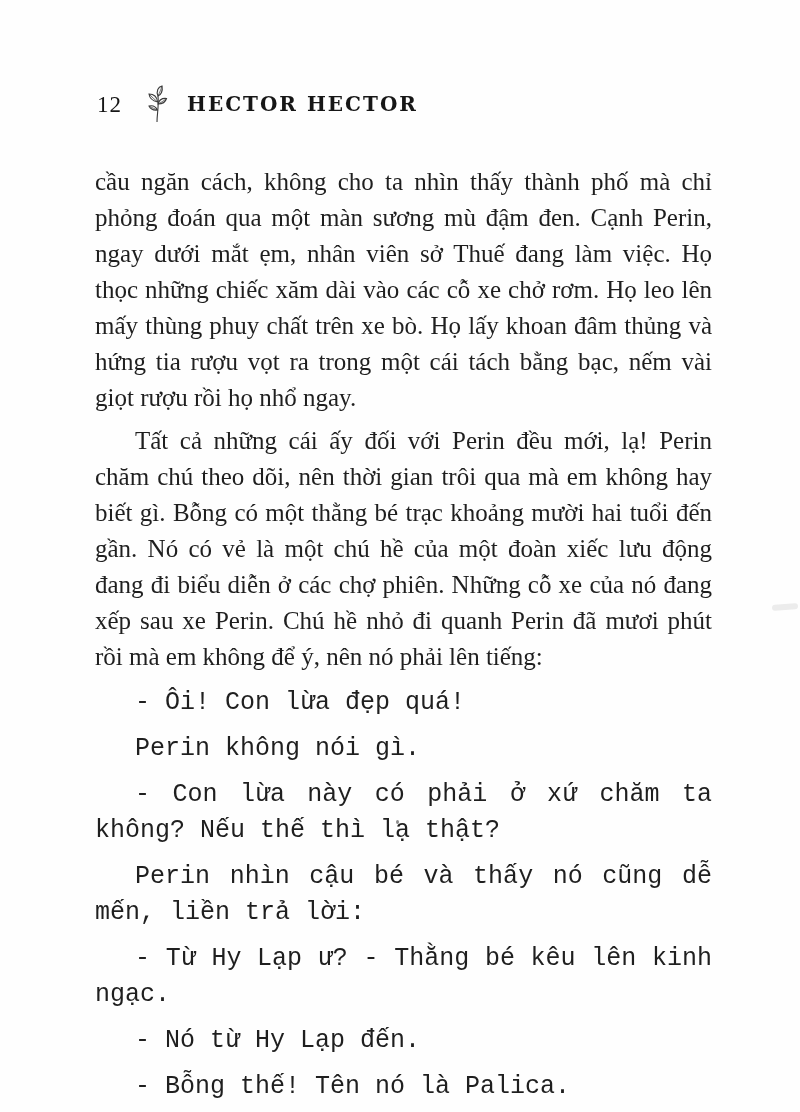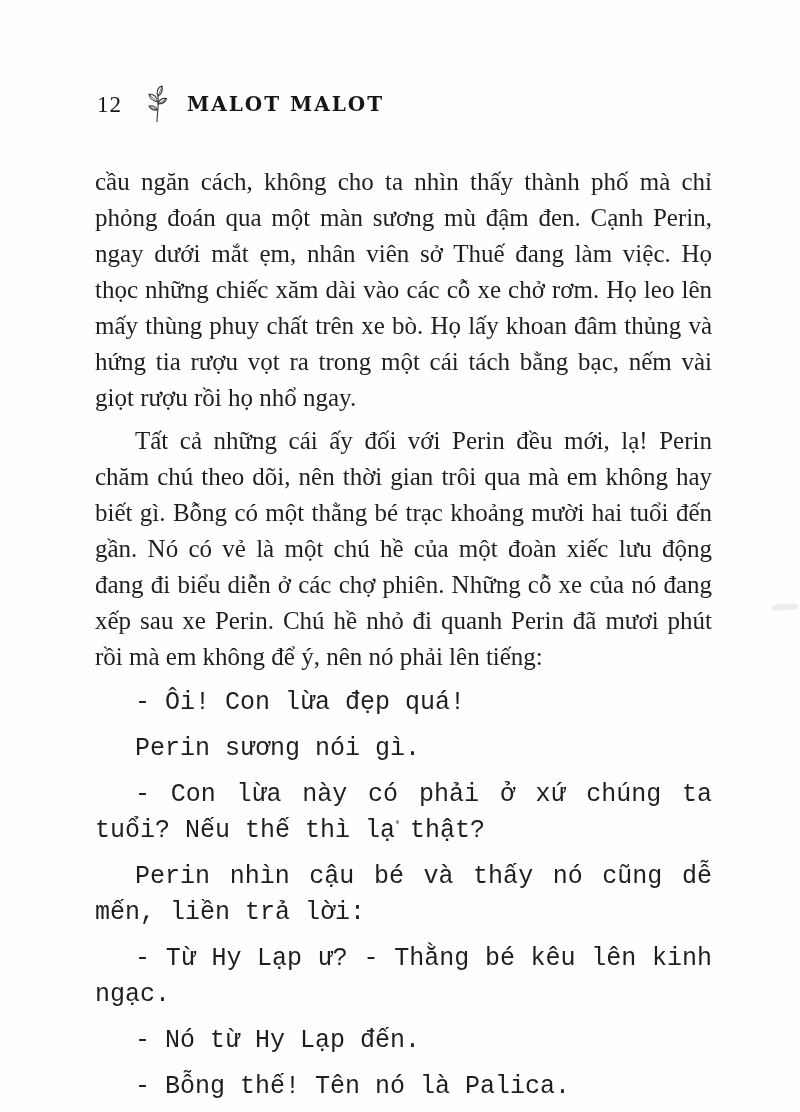--- a/index.html
+++ b/index.html
@@ -103,29 +103,29 @@
           <path d="M14 12 C 16 8, 17 5, 18 2.5" stroke-width="0.7"></path>
           <path d="M13.6 18 C 9 17, 5.5 14, 5 10 C 10 10, 13 13, 13.6 18 Z" fill="#f6f6f6"></path>
           <path d="M13.6 18 C 10.5 15.5, 8 13, 5.6 10.6" stroke-width="0.7"></path>
           <path d="M14 20 C 18 20, 21.5 18, 22.5 14.5 C 18 14, 15 16.5, 14 20 Z" fill="#f6f6f6"></path>
           <path d="M14 20 C 17 18.5, 19.5 17, 22 15" stroke-width="0.7"></path>
           <path d="M13.4 26 C 9.5 26.5, 6.5 25, 5 22 C 9 21, 12 23, 13.4 26 Z" fill="#f6f6f6"></path>
           <path d="M13.4 26 C 10.5 24.8, 8 23.6, 5.6 22.4" stroke-width="0.7"></path>
         </g>
       </svg>
     </span>
-    <span class="running-title">MALOT MALOT</span>
+    <span class="running-title">HECTOR HECTOR</span>
   </div>
 
   <div class="body-text">
       <p class="">cầu ngăn cách, không cho ta nhìn thấy thành phố mà chỉ phỏng đoán qua một màn sương mù đậm đen. Cạnh Perin, ngay dưới mắt ẹm, nhân viên sở Thuế đang làm việc. Họ thọc những chiếc xăm dài vào các cỗ xe chở rơm. Họ leo lên mấy thùng phuy chất trên xe bò. Họ lấy khoan đâm thủng và hứng tia rượu vọt ra trong một cái tách bằng bạc, nếm vài giọt rượu rồi họ nhổ ngay.</p>
       <p class="indent para2">Tất cả những cái ấy đối với Perin đều mới, lạ! Perin chăm chú theo dõi, nên thời gian trôi qua mà em không hay biết gì. Bỗng có một thằng bé trạc khoảng mười hai tuổi đến gần. Nó có vẻ là một chú hề của một đoàn xiếc lưu động đang đi biểu diễn ở các chợ phiên. Những cỗ xe của nó đang xếp sau xe Perin. Chú hề nhỏ đi quanh Perin đã mươi phút rồi mà em không để ý, nên nó phải lên tiếng:</p>
       <p class="indent dialogue ">- Ôi! Con lừa đẹp quá!</p>
-      <p class="indent dialogue ">Perin sương nói gì.</p>
-      <p class="indent dialogue ">- Con lừa này có phải ở xứ chúng ta tuổi? Nếu thế thì lạ thật?</p>
+      <p class="indent dialogue ">Perin không nói gì.</p>
+      <p class="indent dialogue ">- Con lừa này có phải ở xứ chăm ta không? Nếu thế thì lạ thật?</p>
       <p class="indent dialogue ">Perin nhìn cậu bé và thấy nó cũng dễ mến, liền trả lời:</p>
       <p class="indent dialogue ">- Từ Hy Lạp ư? - Thằng bé kêu lên kinh ngạc.</p>
       <p class="indent dialogue ">- Nó từ Hy Lạp đến.</p>
       <p class="indent dialogue ">- Bỗng thế! Tên nó là Palica.</p>
       <p class="indent dialogue ">- À, ra thế!</p>
     </div>
 
   <div class="scan-smudge"></div>
   <div class="scan-speck"></div>
 

